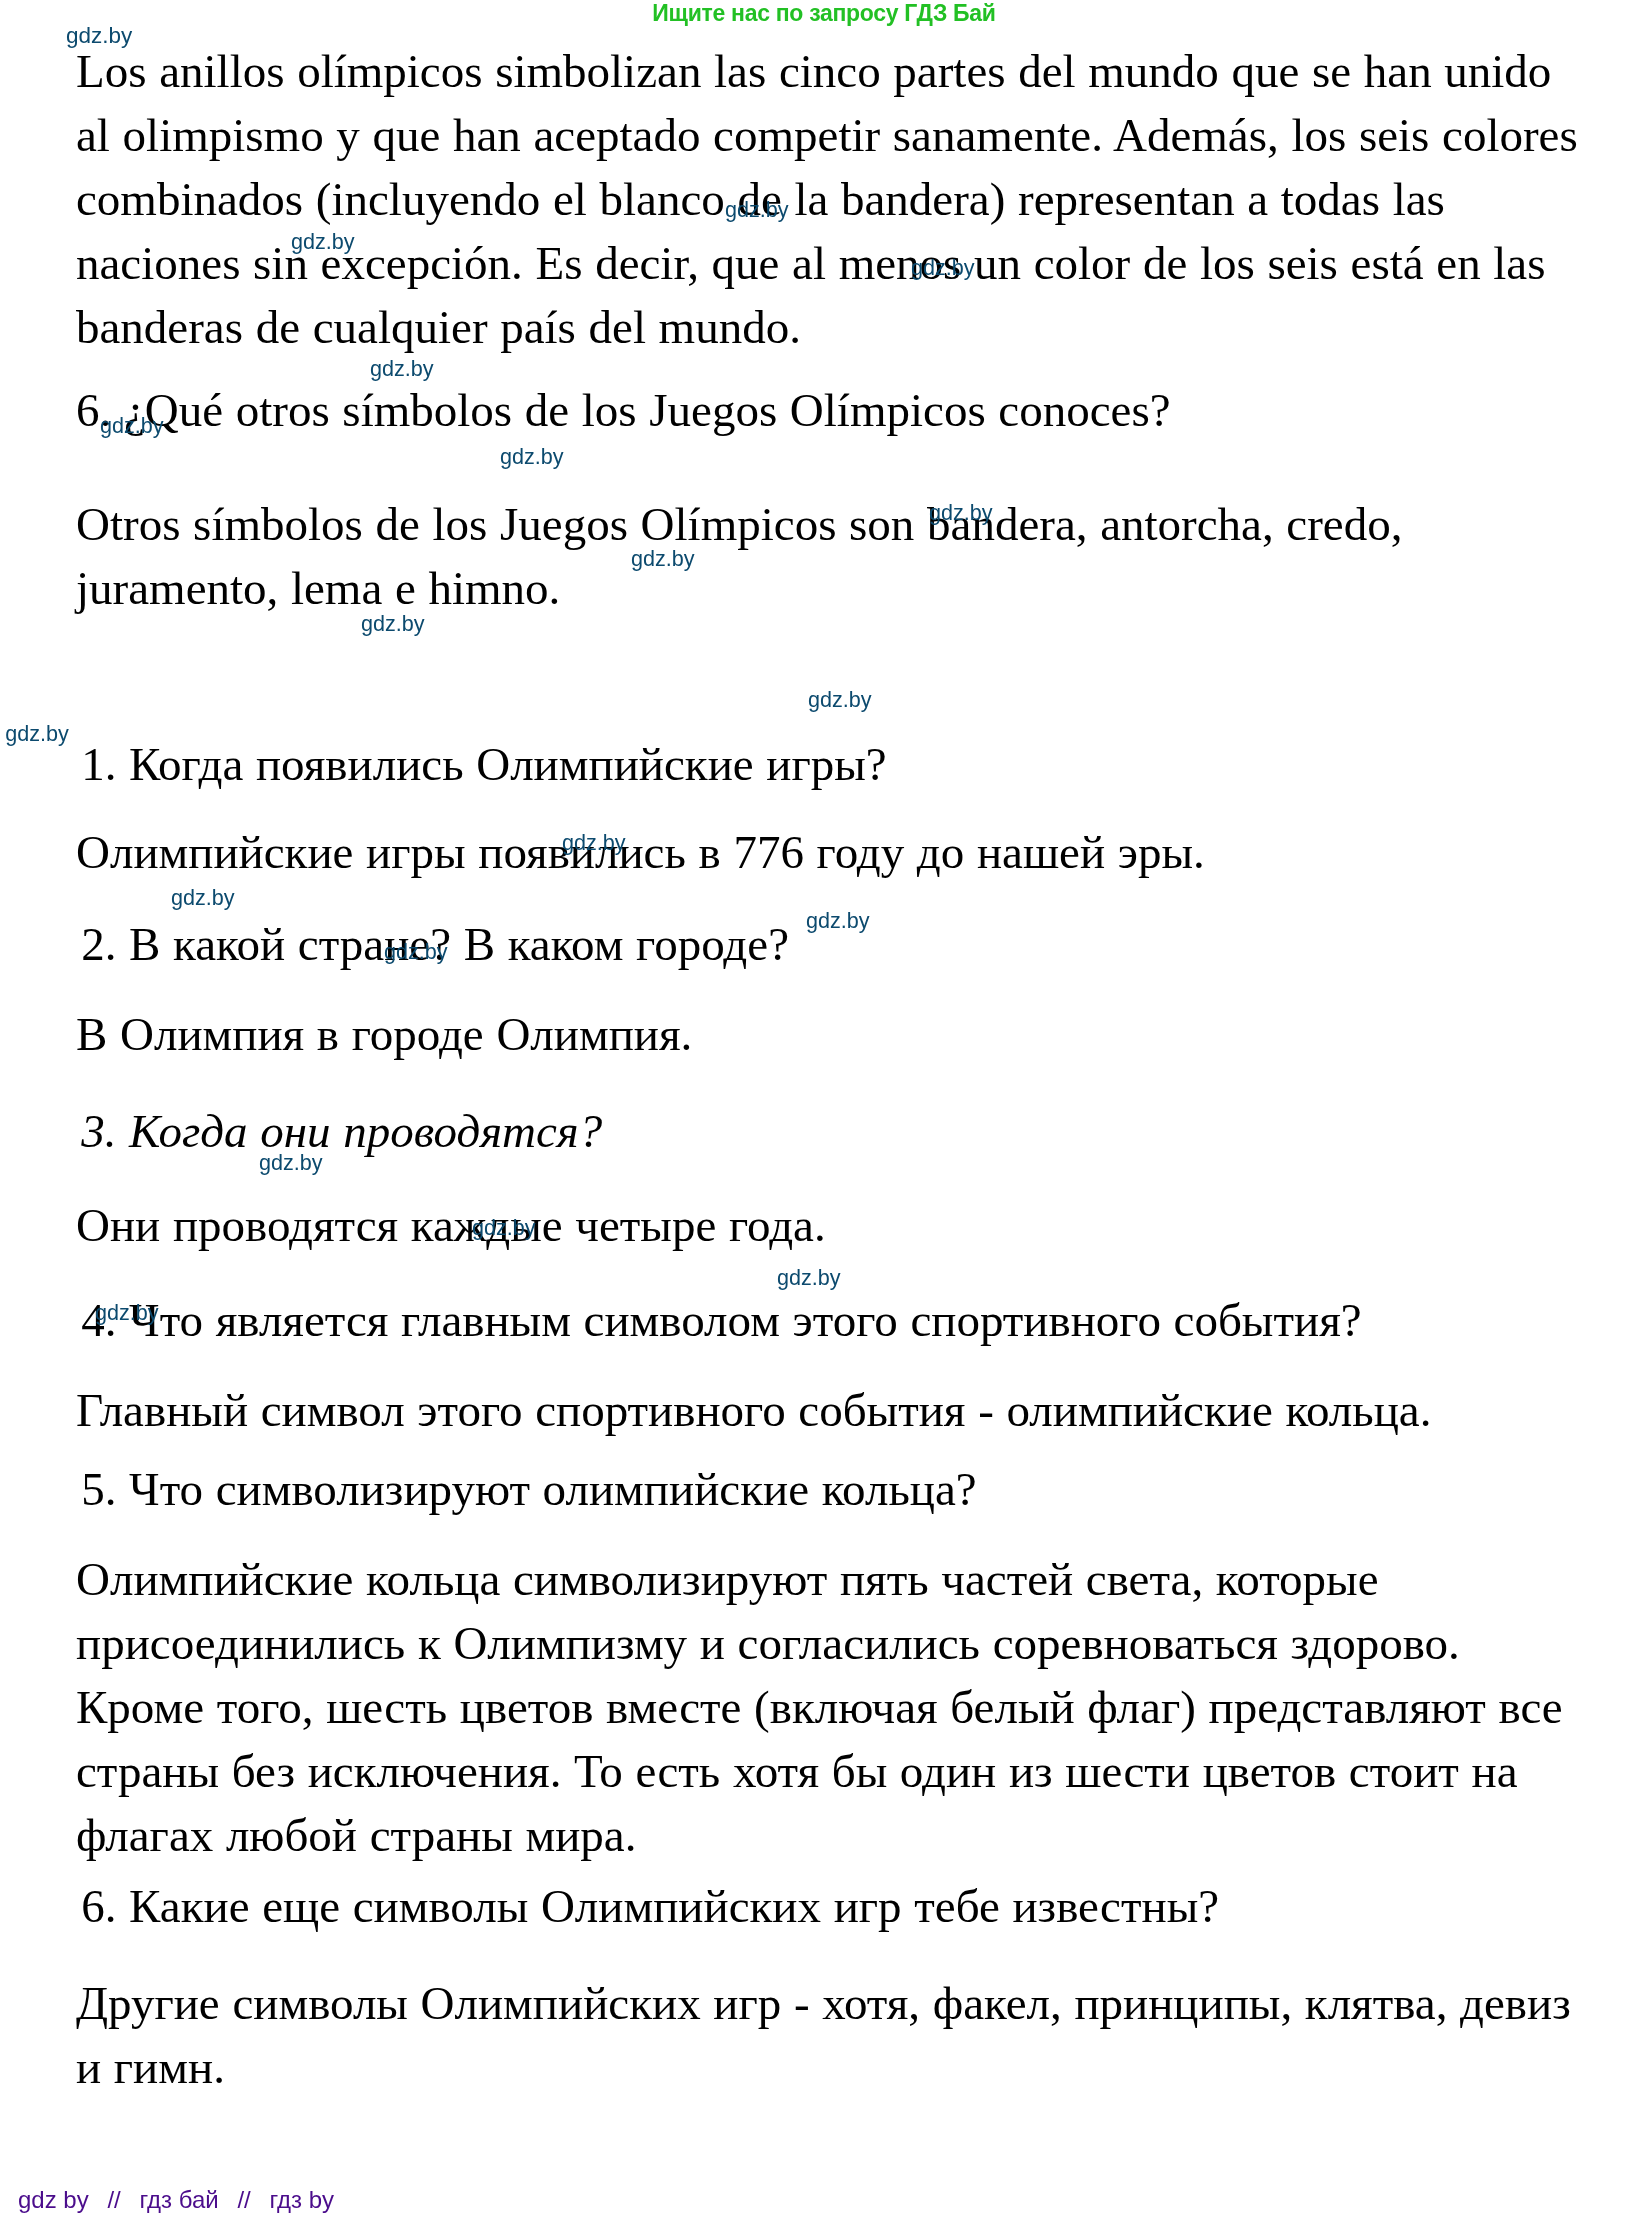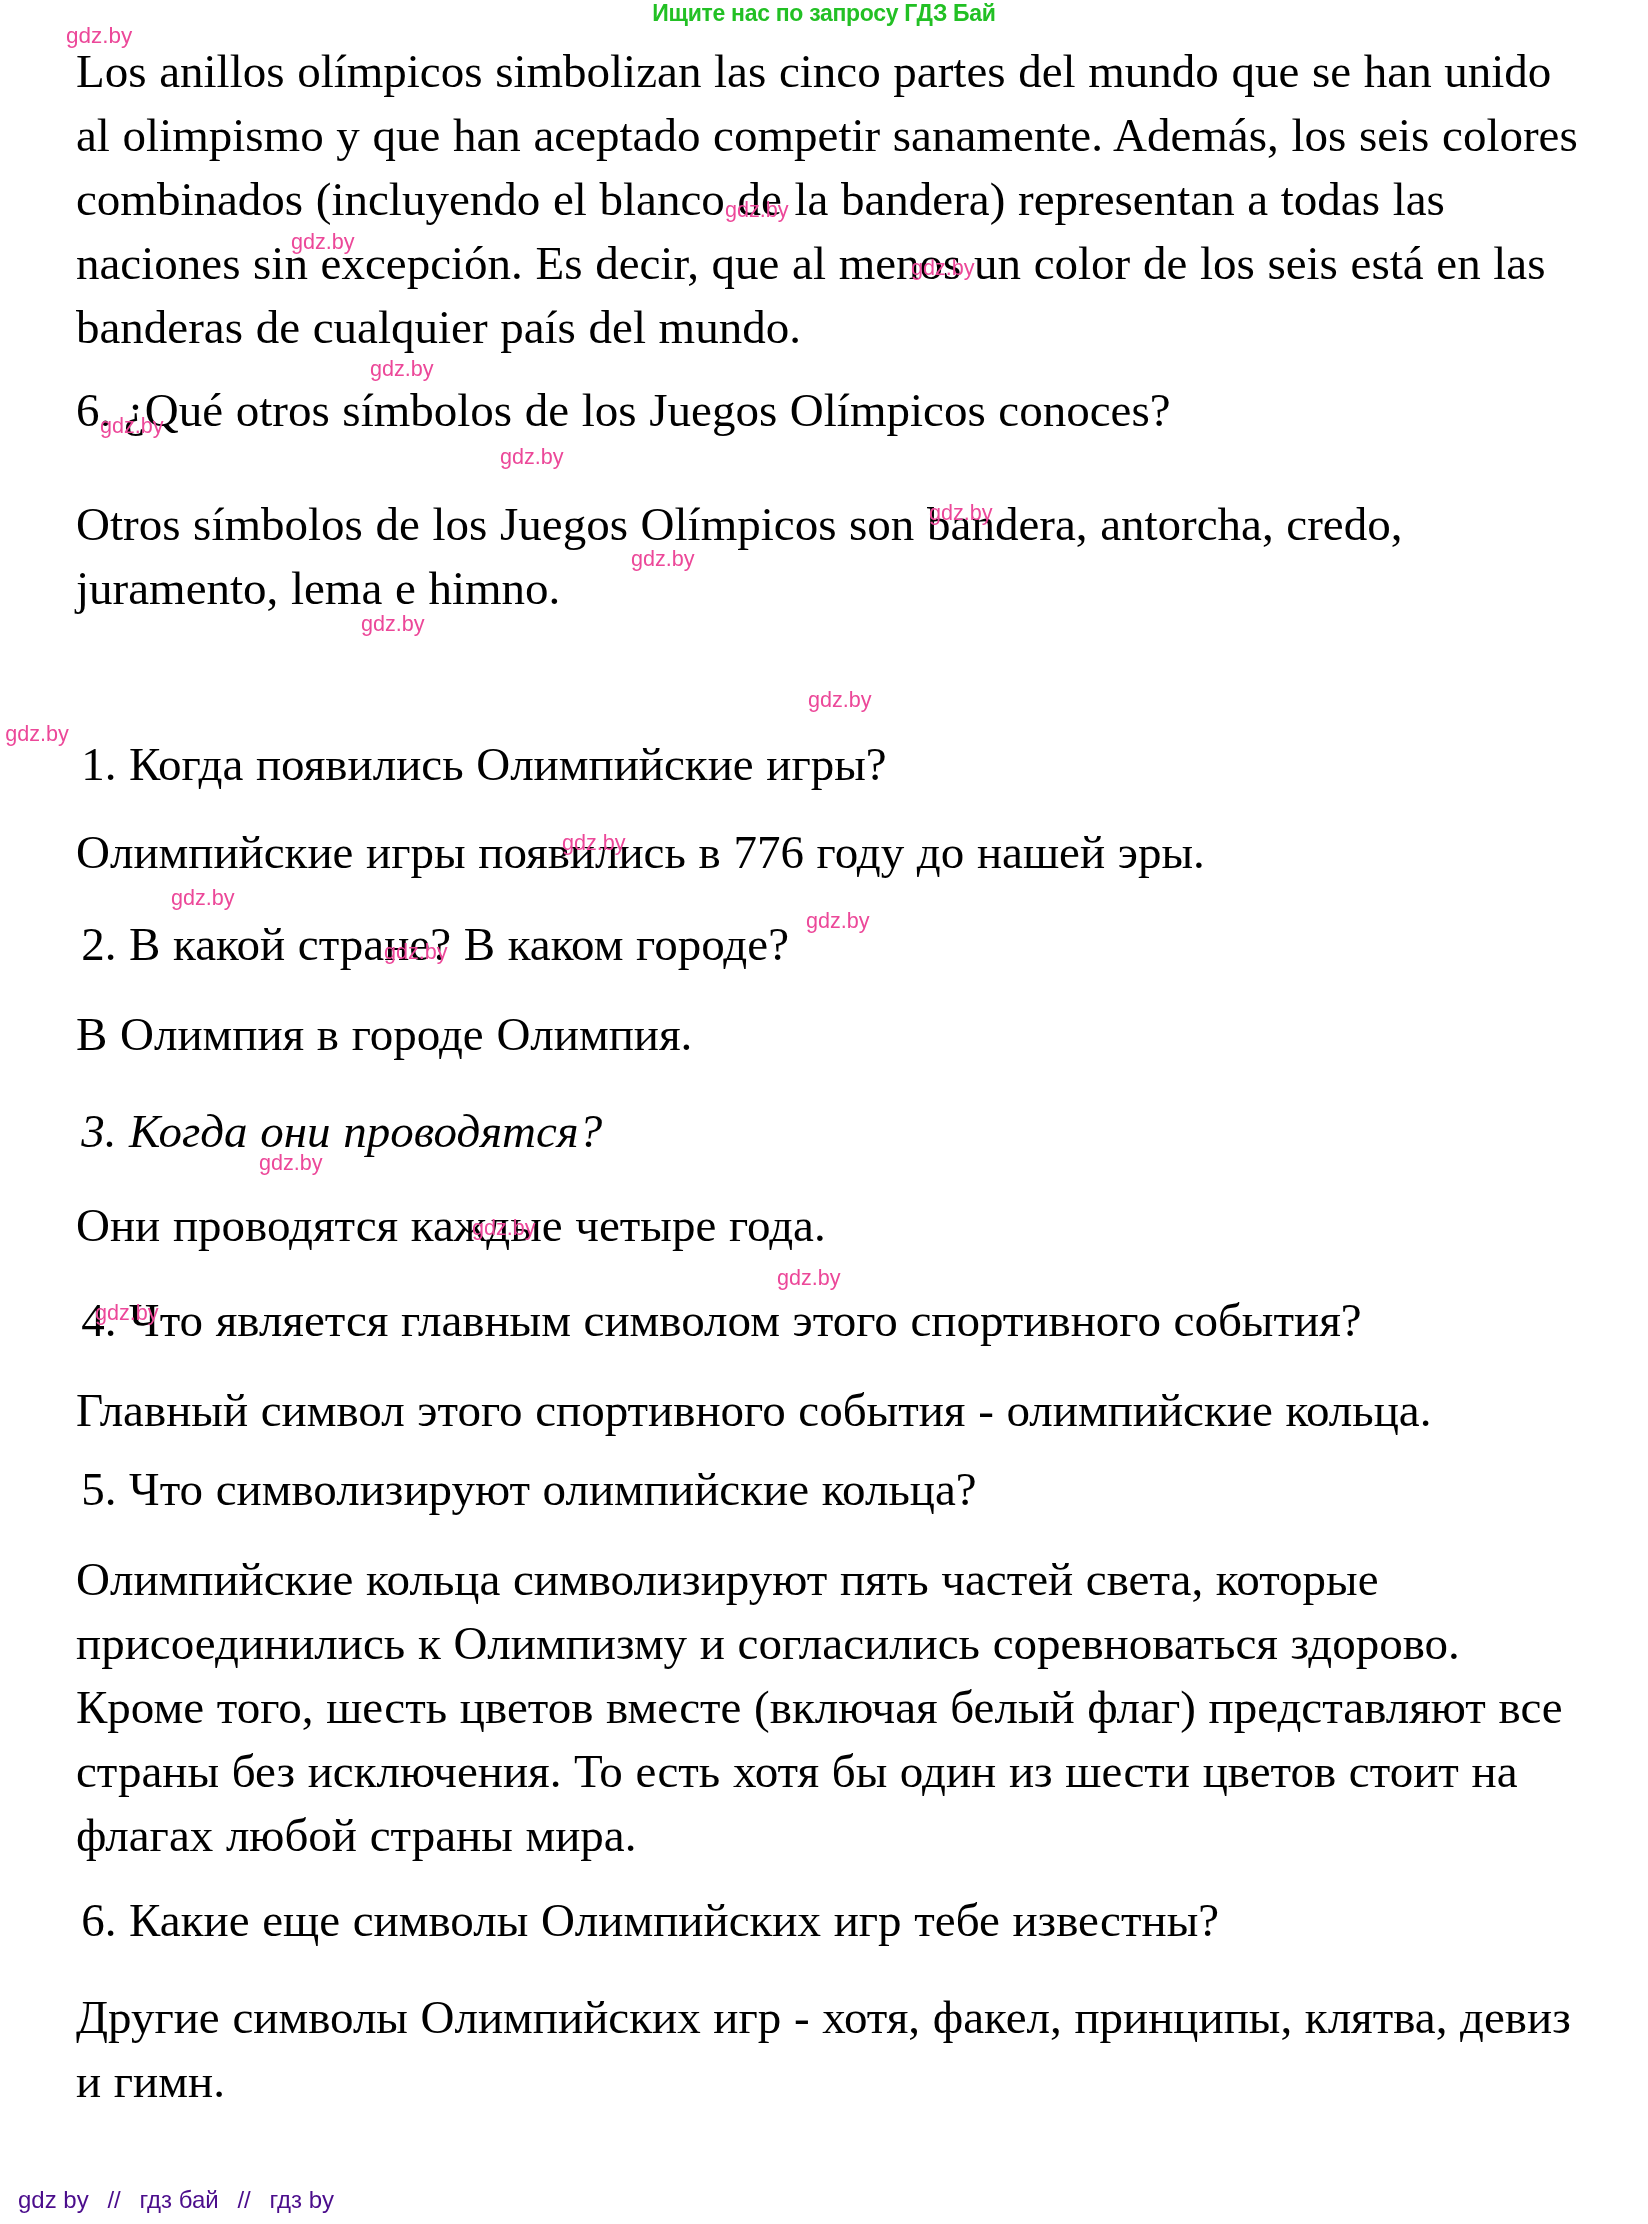--- a/index.html
+++ b/index.html
@@ -58,28 +58,28 @@
   .blk-q1 { margin-top: 0px; padding-left: 5.2px; }
   .blk-a1 { margin-top: 24px; }
   .blk-q2 { margin-top: 28px; padding-left: 5.2px; }
   .blk-a2 { margin-top: 26px; }
   .blk-q3 { margin-top: 33px; padding-left: 5.2px; font-style: italic; }
   .blk-a3 { margin-top: 30px; }
   .blk-q4 { margin-top: 31px; padding-left: 5.2px; }
   .blk-a4 { margin-top: 26px; }
   .blk-q5 { margin-top: 15.6px; padding-left: 5.2px; }
   .blk-a5 { margin-top: 26px; width: 1487px; }
-  .blk-q6 { margin-top: 21px; padding-left: 5.2px; }
+  .blk-q6 { margin-top: 7px; padding-left: 5.2px; }
   .blk-a6 { margin-top: 33px; width: 1496px; }
 
   
   .wm {
     position: absolute;
     font-family: "Liberation Sans", sans-serif;
-    color: #ec4899;
+    color: #0c4a6e;
     white-space: nowrap;
     pointer-events: none;
   }
 
   
   #footer-links {
     position: absolute;
     left: 12px;
     top: 2186px;
     width: 1648px;

